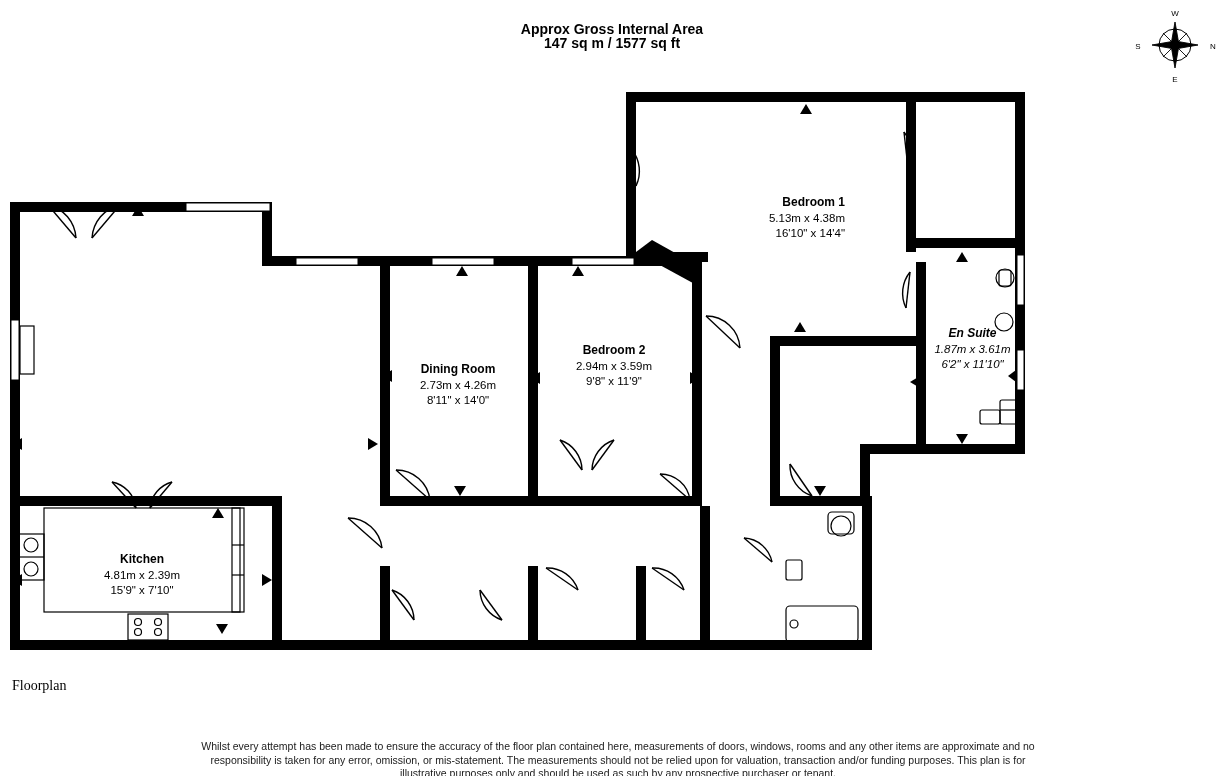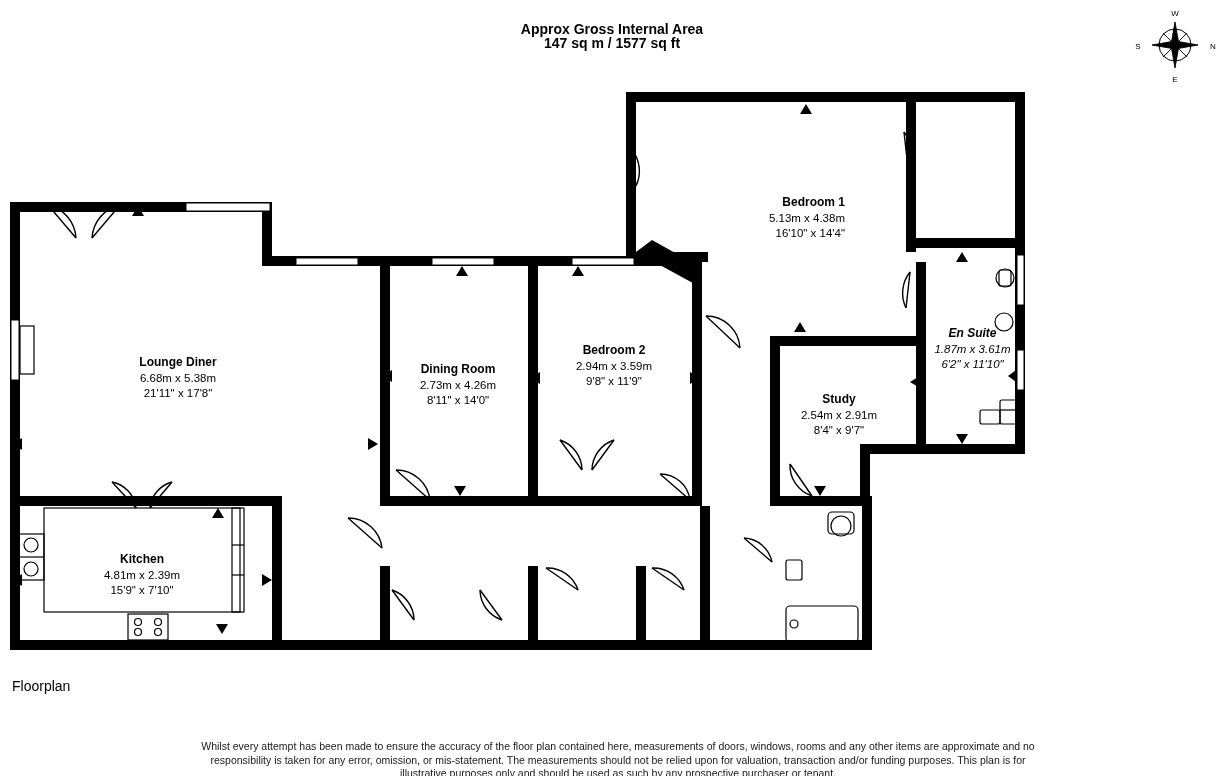--- a/index.html
+++ b/index.html
@@ -67,20 +67,21 @@
   .room-label .dimimp {
     display: block;
     font-size: 11.5px;
   }
 
   .floorplan-caption {
     position: absolute;
     left: 12px;
     top: 678px;
     font-size: 14px;
+    font-family: Liberation Serif, serif;
   }
 
   .disclaimer {
     position: absolute;
     left: 188px;
     top: 740px;
     width: 860px;
     text-align: center;
     font-size: 10.5px;
     line-height: 13.5px;
@@ -298,49 +299,39 @@
       <rect x="786" y="560" width="16" height="20" rx="2"></rect>
     </g>
   </svg>
 
   <div class="room-label" style="left:700px; top:195px; width:145px;text-align:right;">
     <span class="name">Bedroom 1</span>
     <span class="dim">5.13m x 4.38m</span>
     <span class="dimimp">16'10" x 14'4"</span>
   </div>
 
-  <div class="room-label" style="left:108px; top:355px; width:140px;">
-    <span class="name">Lounge Diner</span>
-    <span class="dim">6.68m x 5.38m</span>
-    <span class="dimimp">21'11" x 17'8"</span>
-  </div>
 
   <div class="room-label" style="left:390px; top:362px; width:136px;">
     <span class="name">Dining Room</span>
     <span class="dim">2.73m x 4.26m</span>
     <span class="dimimp">8'11" x 14'0"</span>
   </div>
 
   <div class="room-label" style="left:548px; top:343px; width:132px;">
     <span class="name">Bedroom 2</span>
     <span class="dim">2.94m x 3.59m</span>
     <span class="dimimp">9'8" x 11'9"</span>
   </div>
 
   <div class="room-label" style="left:900px; top:326px; width:145px;font-style:italic;">
     <span class="name">En Suite</span>
     <span class="dim">1.87m x 3.61m</span>
     <span class="dimimp">6'2" x 11'10"</span>
   </div>
 
-  <div class="room-label" style="left:775px; top:392px; width:128px;">
-    <span class="name">Study</span>
-    <span class="dim">2.54m x 2.91m</span>
-    <span class="dimimp">8'4" x 9'7"</span>
-  </div>
 
   <div class="room-label" style="left:76px; top:552px; width:132px;">
     <span class="name">Kitchen</span>
     <span class="dim">4.81m x 2.39m</span>
     <span class="dimimp">15'9" x 7'10"</span>
   </div>
 
 
   <div class="floorplan-caption">Floorplan</div>
 

